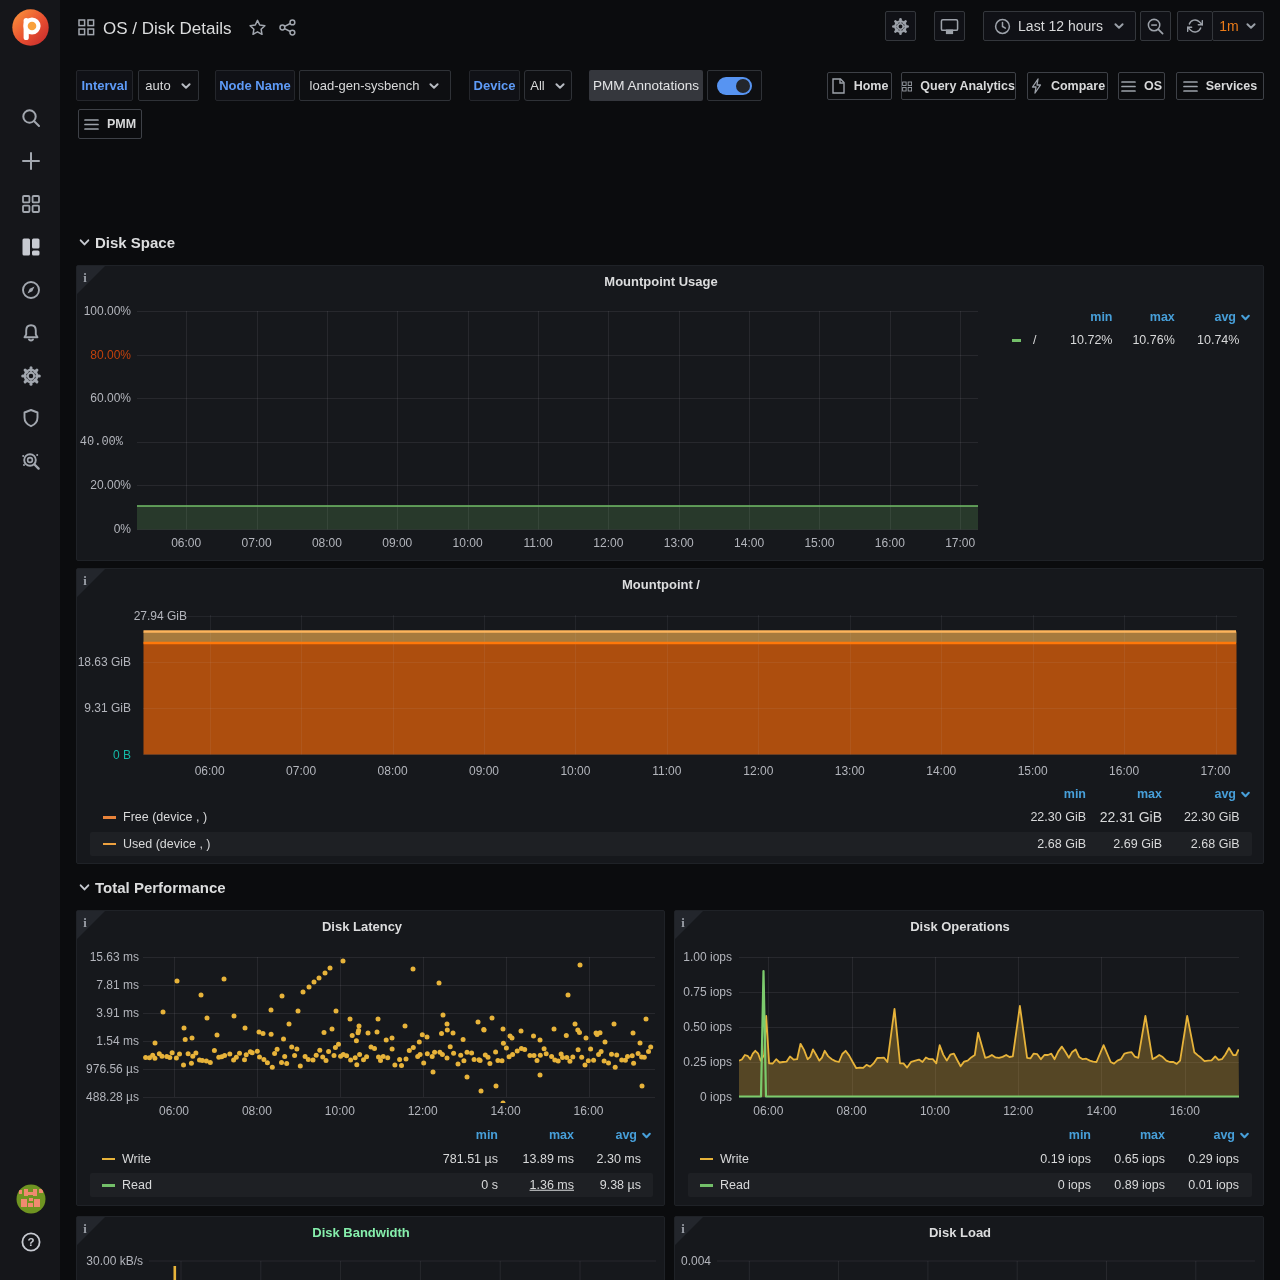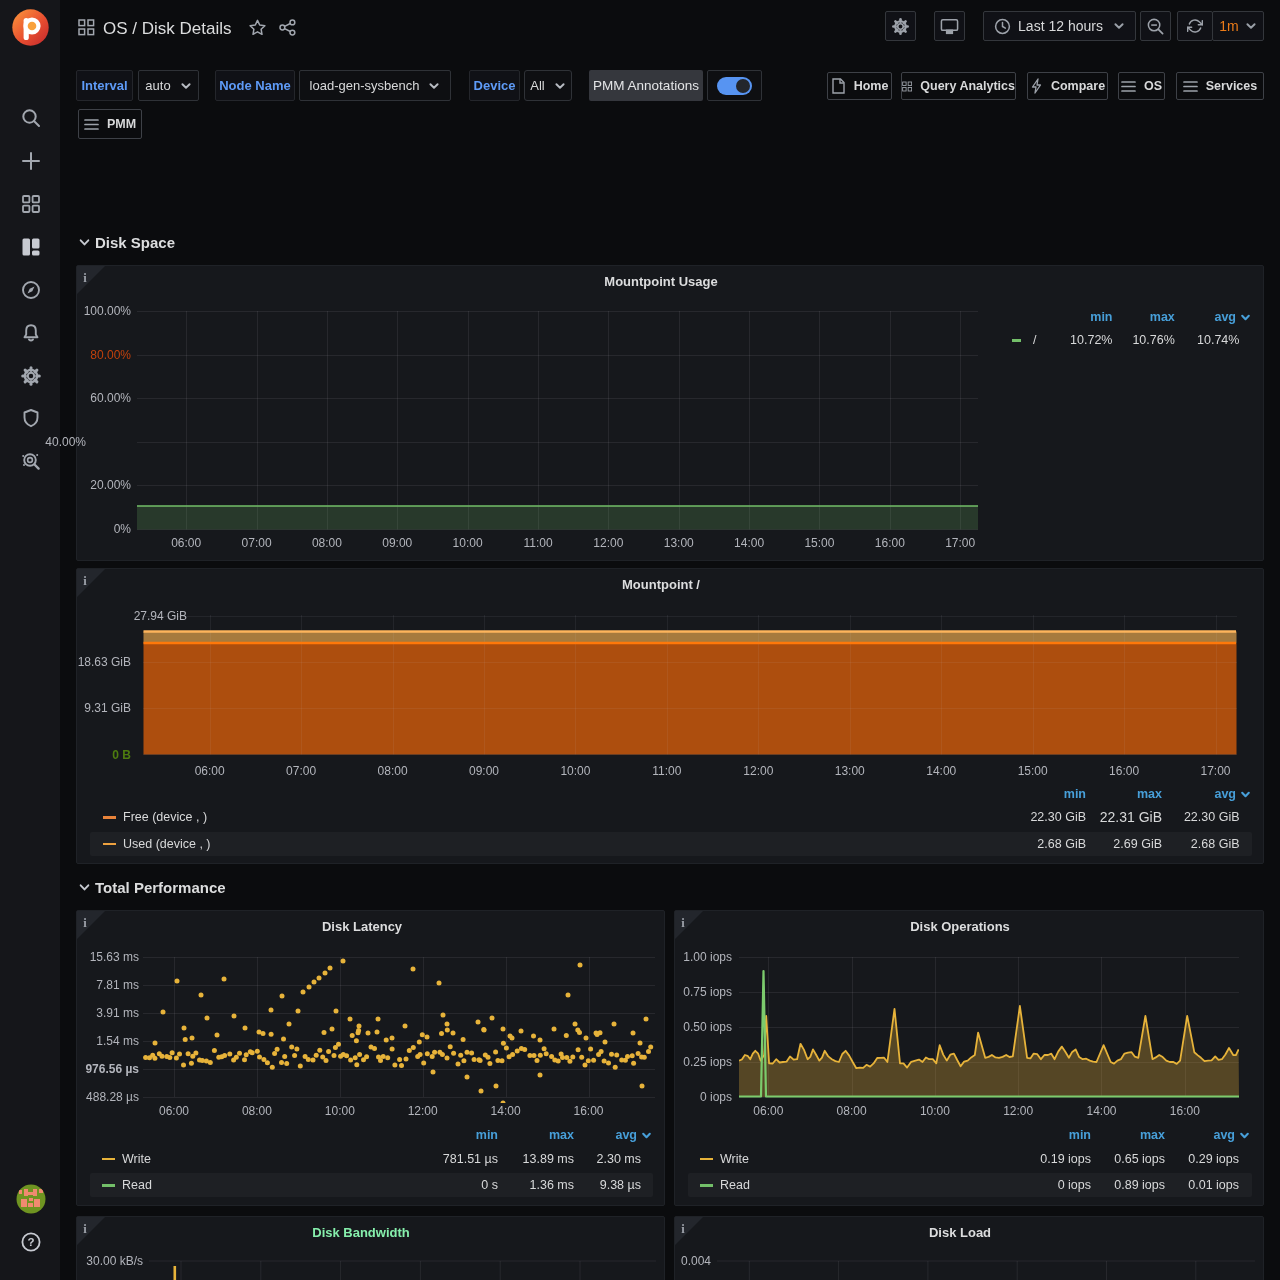--- a/index.html
+++ b/index.html
@@ -257,21 +257,21 @@
 <div style="position:absolute;left:95px;top:887px;transform:translate(0,-50%) ;font-size:15px;color:#dcddde;font-weight:600;white-space:nowrap;line-height:1;">Total Performance</div>
 <div class="panel" style="left:76px;top:265px;width:1188px;height:296px"></div>
 <svg style="position:absolute;left:77px;top:266px" width="28" height="28" viewBox="0 0 28 28">
     <path d="M0 0 L28 0 L0 28 Z" fill="#23262c"></path>
     <text x="8" y="15.5" font-family="Liberation Serif" font-size="12.5" font-weight="bold" fill="#9da2aa" text-anchor="middle">i</text>
   </svg>
 <div style="position:absolute;left:661px;transform:translateX(-50%);top:281px;transform:translate(0,-50%) translateX(-50%);font-size:13px;color:#dcddde;font-weight:700;white-space:nowrap;line-height:1;">Mountpoint Usage</div>
 <div style="position:absolute;right:1149px;top:311px;transform:translate(0,-50%) ;font-size:12px;color:#b3b5bc;font-weight:400;white-space:nowrap;line-height:1;">100.00%</div>
 <div style="position:absolute;right:1149px;top:355px;transform:translate(0,-50%) ;font-size:12px;color:#c2410c;font-weight:400;white-space:nowrap;line-height:1;">80.00%</div>
 <div style="position:absolute;right:1149px;top:398px;transform:translate(0,-50%) ;font-size:12px;color:#b3b5bc;font-weight:400;white-space:nowrap;line-height:1;">60.00%</div>
-<div style="position:absolute;right:1194px;top:442px;transform:translate(0,-50%) ;font-size:12px;color:#b3b5bc;font-weight:400;white-space:nowrap;line-height:1;">40.00%</div>
+<div style="position:absolute;right:1157px;top:442px;transform:translate(0,-50%) ;font-size:12px;color:#b3b5bc;font-weight:400;white-space:nowrap;line-height:1;font-family:Liberation Mono, monospace;">40.00%</div>
 <div style="position:absolute;right:1149px;top:485px;transform:translate(0,-50%) ;font-size:12px;color:#b3b5bc;font-weight:400;white-space:nowrap;line-height:1;">20.00%</div>
 <div style="position:absolute;right:1149px;top:529px;transform:translate(0,-50%) ;font-size:12px;color:#b3b5bc;font-weight:400;white-space:nowrap;line-height:1;">0%</div>
 <svg style="position:absolute;left:137px;top:305px" width="841" height="230" viewBox="0 0 841 230">
 <line x1="0" y1="6.5" x2="841" y2="6.5" stroke="rgba(210,215,224,0.09)" stroke-width="1"></line>
 <line x1="0" y1="50.5" x2="841" y2="50.5" stroke="rgba(210,215,224,0.09)" stroke-width="1"></line>
 <line x1="0" y1="93.5" x2="841" y2="93.5" stroke="rgba(210,215,224,0.09)" stroke-width="1"></line>
 <line x1="0" y1="137.5" x2="841" y2="137.5" stroke="rgba(210,215,224,0.09)" stroke-width="1"></line>
 <line x1="0" y1="180.5" x2="841" y2="180.5" stroke="rgba(210,215,224,0.09)" stroke-width="1"></line>
 <line x1="0" y1="224.5" x2="841" y2="224.5" stroke="rgba(210,215,224,0.09)" stroke-width="1"></line>
 <line x1="49.5" y1="6" x2="49.5" y2="224.5" stroke="rgba(210,215,224,0.09)" stroke-width="1"></line>
@@ -314,21 +314,21 @@
 <div style="position:absolute;right:40.59999999999991px;top:340px;transform:translate(0,-50%) ;font-size:12.5px;color:#d8d9da;font-weight:400;white-space:nowrap;line-height:1;">10.74%</div>
 <div class="panel" style="left:76px;top:568px;width:1188px;height:296px"></div>
 <svg style="position:absolute;left:77px;top:569px" width="28" height="28" viewBox="0 0 28 28">
     <path d="M0 0 L28 0 L0 28 Z" fill="#23262c"></path>
     <text x="8" y="15.5" font-family="Liberation Serif" font-size="12.5" font-weight="bold" fill="#9da2aa" text-anchor="middle">i</text>
   </svg>
 <div style="position:absolute;left:661px;transform:translateX(-50%);top:584px;transform:translate(0,-50%) translateX(-50%);font-size:13px;color:#dcddde;font-weight:700;white-space:nowrap;line-height:1;">Mountpoint /</div>
 <div style="position:absolute;right:1093px;top:615.5px;transform:translate(0,-50%) ;font-size:12px;color:#b3b5bc;font-weight:400;white-space:nowrap;line-height:1;">27.94 GiB</div>
 <div style="position:absolute;right:1149px;top:661.5px;transform:translate(0,-50%) ;font-size:12px;color:#b3b5bc;font-weight:400;white-space:nowrap;line-height:1;">18.63 GiB</div>
 <div style="position:absolute;right:1149px;top:708px;transform:translate(0,-50%) ;font-size:12px;color:#b3b5bc;font-weight:400;white-space:nowrap;line-height:1;">9.31 GiB</div>
-<div style="position:absolute;right:1149px;top:754.5px;transform:translate(0,-50%) ;font-size:12px;color:#4d7c0f;font-weight:700;white-space:nowrap;line-height:1;">0 B</div>
+<div style="position:absolute;right:1149px;top:754.5px;transform:translate(0,-50%) ;font-size:12px;color:#14b8a6;font-weight:400;white-space:nowrap;line-height:1;">0 B</div>
 <svg style="position:absolute;left:143px;top:608px" width="1094" height="147" viewBox="0 0 1094 147">
 <rect x="0.5" y="23.5" width="1093" height="11.5" fill="#a67a3e"></rect>
 <rect x="0.5" y="35" width="1093" height="111.5" fill="#ad4e0e"></rect>
 <line x1="0" y1="8.5" x2="1094" y2="8.5" stroke="rgba(210,215,224,0.07)" stroke-width="1"></line>
 <line x1="0" y1="54.5" x2="1094" y2="54.5" stroke="rgba(210,215,224,0.07)" stroke-width="1"></line>
 <line x1="0" y1="100.5" x2="1094" y2="100.5" stroke="rgba(210,215,224,0.07)" stroke-width="1"></line>
 <line x1="0" y1="146.5" x2="1094" y2="146.5" stroke="rgba(210,215,224,0.07)" stroke-width="1"></line>
 <line x1="67.5" y1="7" x2="67.5" y2="146.5" stroke="rgba(210,215,224,0.07)" stroke-width="1"></line>
 <line x1="158.5" y1="7" x2="158.5" y2="146.5" stroke="rgba(210,215,224,0.07)" stroke-width="1"></line>
 <line x1="250.5" y1="7" x2="250.5" y2="146.5" stroke="rgba(210,215,224,0.07)" stroke-width="1"></line>
@@ -376,21 +376,21 @@
 <div class="panel" style="left:76px;top:910px;width:589px;height:296px"></div>
 <svg style="position:absolute;left:77px;top:911px" width="28" height="28" viewBox="0 0 28 28">
     <path d="M0 0 L28 0 L0 28 Z" fill="#23262c"></path>
     <text x="8" y="15.5" font-family="Liberation Serif" font-size="12.5" font-weight="bold" fill="#9da2aa" text-anchor="middle">i</text>
   </svg>
 <div style="position:absolute;left:362px;transform:translateX(-50%);top:926px;transform:translate(0,-50%) translateX(-50%);font-size:13px;color:#dcddde;font-weight:700;white-space:nowrap;line-height:1;">Disk Latency</div>
 <div style="position:absolute;right:1141px;top:957px;transform:translate(0,-50%) ;font-size:12px;color:#b3b5bc;font-weight:400;white-space:nowrap;line-height:1;">15.63 ms</div>
 <div style="position:absolute;right:1141px;top:985px;transform:translate(0,-50%) ;font-size:12px;color:#b3b5bc;font-weight:400;white-space:nowrap;line-height:1;">7.81 ms</div>
 <div style="position:absolute;right:1141px;top:1013px;transform:translate(0,-50%) ;font-size:12px;color:#b3b5bc;font-weight:400;white-space:nowrap;line-height:1;">3.91 ms</div>
 <div style="position:absolute;right:1141px;top:1041px;transform:translate(0,-50%) ;font-size:12px;color:#b3b5bc;font-weight:400;white-space:nowrap;line-height:1;">1.54 ms</div>
-<div style="position:absolute;right:1141px;top:1069px;transform:translate(0,-50%) ;font-size:12px;color:#b3b5bc;font-weight:700;white-space:nowrap;line-height:1;">976.56 µs</div>
+<div style="position:absolute;right:1141px;top:1069px;transform:translate(0,-50%) ;font-size:12px;color:#b3b5bc;font-weight:400;white-space:nowrap;line-height:1;">976.56 µs</div>
 <div style="position:absolute;right:1141px;top:1097px;transform:translate(0,-50%) ;font-size:12px;color:#b3b5bc;font-weight:400;white-space:nowrap;line-height:1;">488.28 µs</div>
 <svg style="position:absolute;left:143px;top:951px" width="512" height="152" viewBox="0 0 512 152">
 <line x1="0" y1="6.5" x2="512" y2="6.5" stroke="rgba(210,215,224,0.09)" stroke-width="1"></line>
 <line x1="0" y1="34.5" x2="512" y2="34.5" stroke="rgba(210,215,224,0.09)" stroke-width="1"></line>
 <line x1="0" y1="62.5" x2="512" y2="62.5" stroke="rgba(210,215,224,0.09)" stroke-width="1"></line>
 <line x1="0" y1="90.5" x2="512" y2="90.5" stroke="rgba(210,215,224,0.09)" stroke-width="1"></line>
 <line x1="0" y1="118.5" x2="512" y2="118.5" stroke="rgba(210,215,224,0.09)" stroke-width="1"></line>
 <line x1="0" y1="146.5" x2="512" y2="146.5" stroke="rgba(210,215,224,0.09)" stroke-width="1"></line>
 <line x1="31.5" y1="6" x2="31.5" y2="146" stroke="rgba(210,215,224,0.09)" stroke-width="1"></line>
 <line x1="114.5" y1="6" x2="114.5" y2="146" stroke="rgba(210,215,224,0.09)" stroke-width="1"></line>
@@ -647,21 +647,21 @@
   </svg>
 <div style="position:absolute;left:90px;top:1173px;width:563px;height:24px;background:rgba(255,255,255,0.035);border-radius:2px"></div>
 <div style="position:absolute;left:102px;top:1157.5px;width:13px;height:2.5px;background:#e7b33a"></div>
 <div style="position:absolute;left:122px;top:1158.5px;transform:translate(0,-50%) ;font-size:12.5px;color:#d8d9da;font-weight:400;white-space:nowrap;line-height:1;">Write</div>
 <div style="position:absolute;right:782px;top:1158.5px;transform:translate(0,-50%) ;font-size:12.5px;color:#d8d9da;font-weight:400;white-space:nowrap;line-height:1;">781.51 µs</div>
 <div style="position:absolute;right:706px;top:1158.5px;transform:translate(0,-50%) ;font-size:12.5px;color:#d8d9da;font-weight:400;white-space:nowrap;line-height:1;">13.89 ms</div>
 <div style="position:absolute;right:639px;top:1158.5px;transform:translate(0,-50%) ;font-size:12.5px;color:#d8d9da;font-weight:400;white-space:nowrap;line-height:1;">2.30 ms</div>
 <div style="position:absolute;left:102px;top:1184px;width:13px;height:2.5px;background:#73bf69"></div>
 <div style="position:absolute;left:122px;top:1185px;transform:translate(0,-50%) ;font-size:12.5px;color:#d8d9da;font-weight:400;white-space:nowrap;line-height:1;">Read</div>
 <div style="position:absolute;right:782px;top:1185px;transform:translate(0,-50%) ;font-size:12.5px;color:#d8d9da;font-weight:400;white-space:nowrap;line-height:1;">0 s</div>
-<div style="position:absolute;right:706px;top:1185px;transform:translate(0,-50%) ;font-size:12.5px;color:#d8d9da;font-weight:400;white-space:nowrap;line-height:1;">1.36 ms</div>
+<div style="position:absolute;right:706px;top:1185px;transform:translate(0,-50%) ;font-size:12.5px;color:#d8d9da;font-weight:400;white-space:nowrap;line-height:1;text-decoration:underline;">1.36 ms</div>
 <div style="position:absolute;right:639px;top:1185px;transform:translate(0,-50%) ;font-size:12.5px;color:#d8d9da;font-weight:400;white-space:nowrap;line-height:1;">9.38 µs</div>
 <div class="panel" style="left:674px;top:910px;width:590px;height:296px"></div>
 <svg style="position:absolute;left:675px;top:911px" width="28" height="28" viewBox="0 0 28 28">
     <path d="M0 0 L28 0 L0 28 Z" fill="#23262c"></path>
     <text x="8" y="15.5" font-family="Liberation Serif" font-size="12.5" font-weight="bold" fill="#9da2aa" text-anchor="middle">i</text>
   </svg>
 <div style="position:absolute;left:960px;transform:translateX(-50%);top:926px;transform:translate(0,-50%) translateX(-50%);font-size:13px;color:#dcddde;font-weight:700;white-space:nowrap;line-height:1;">Disk Operations</div>
 <div style="position:absolute;right:548px;top:957px;transform:translate(0,-50%) ;font-size:12px;color:#b3b5bc;font-weight:400;white-space:nowrap;line-height:1;">1.00 iops</div>
 <div style="position:absolute;right:548px;top:992px;transform:translate(0,-50%) ;font-size:12px;color:#b3b5bc;font-weight:400;white-space:nowrap;line-height:1;">0.75 iops</div>
 <div style="position:absolute;right:548px;top:1027px;transform:translate(0,-50%) ;font-size:12px;color:#b3b5bc;font-weight:400;white-space:nowrap;line-height:1;">0.50 iops</div>

